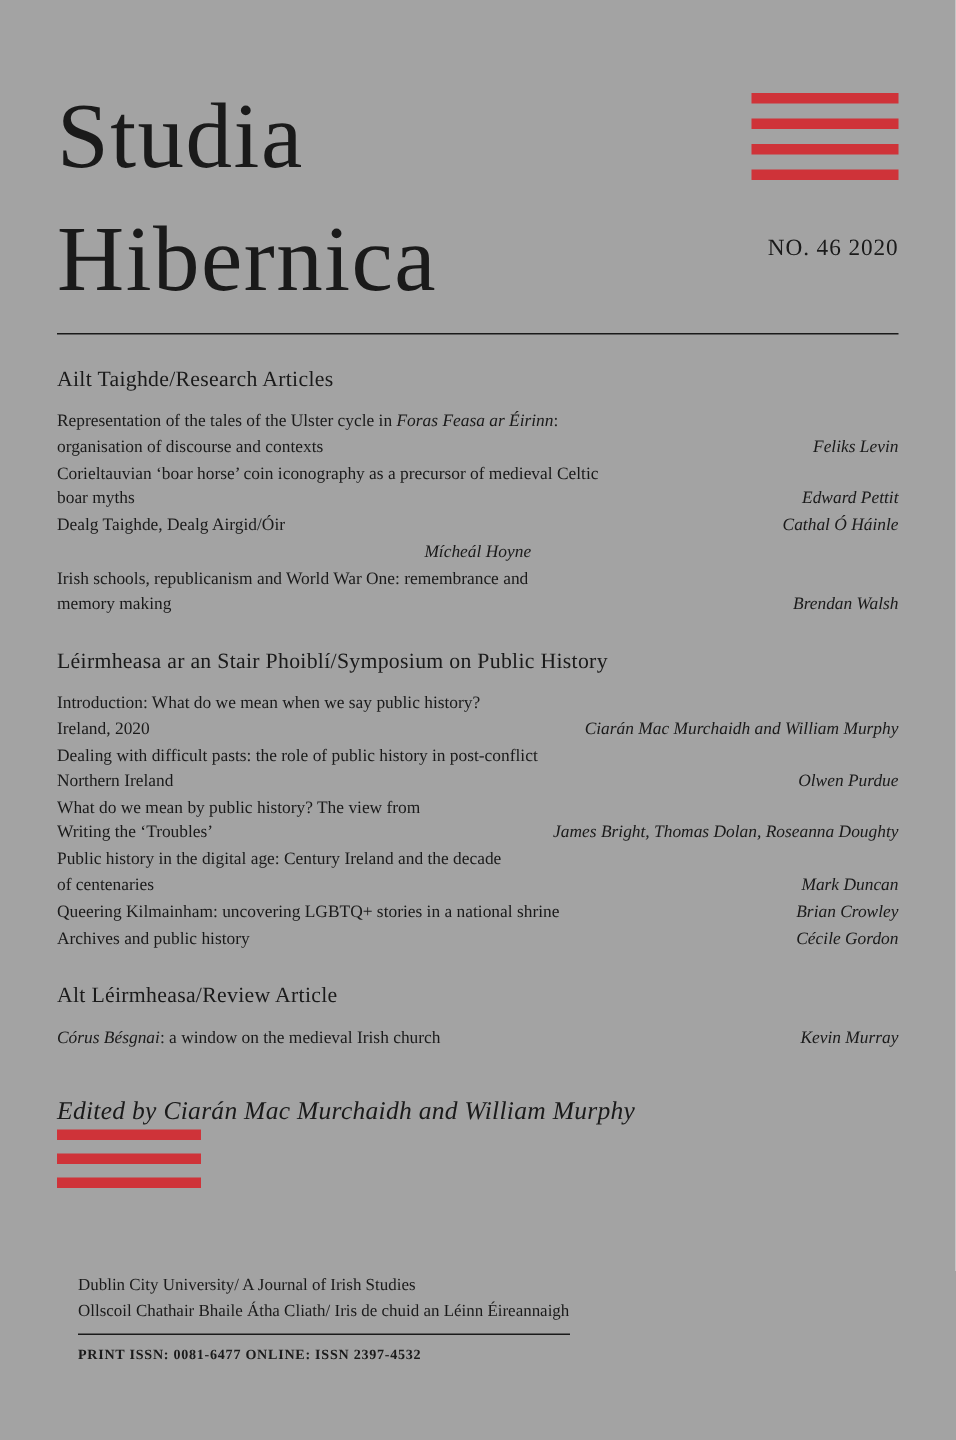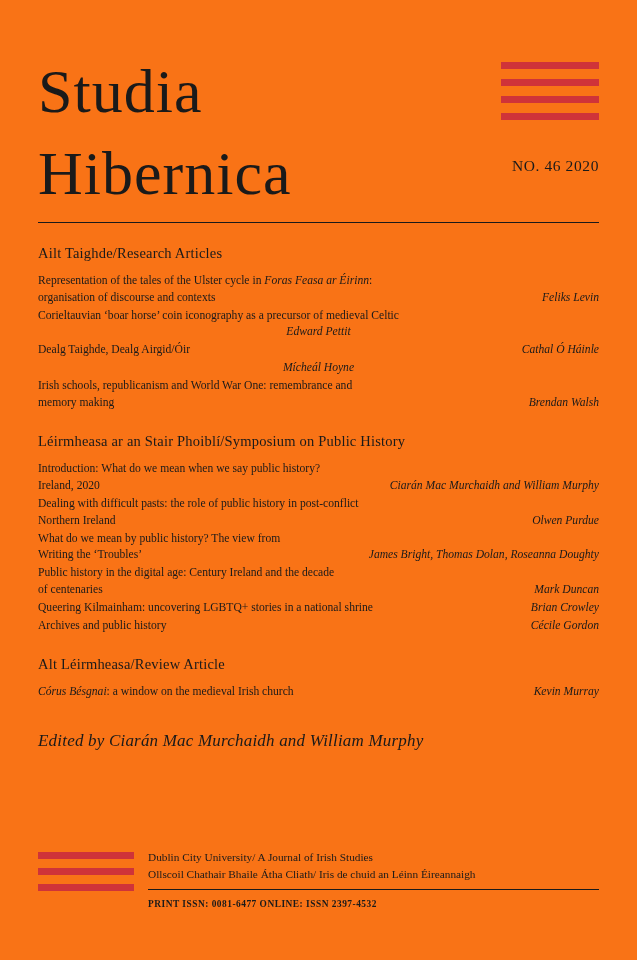--- a/index.html
+++ b/index.html
@@ -11,21 +11,21 @@
     width: 637px;
     height: 960px;
     font-family: "Liberation Serif", serif;
     color: #1a1a1a;
     overflow: hidden;
   }
   .page {
     position: relative;
     width: 637px;
     height: 960px;
-    background: #f97316;
+    background: #a3a3a3;
     box-sizing: border-box;
     padding: 0 38px;
   }
 
   
   .masthead {
     position: relative;
     padding-top: 62px;
     height: 200px;
     box-sizing: border-box;
@@ -124,20 +124,21 @@
   }
 
   
   .footer {
     position: absolute;
     left: 38px;
     right: 38px;
     bottom: 48px;
     display: flex;
     align-items: flex-start;
+    flex-direction: column;
   }
   .footer-bars {
     width: 96px;
     flex: 0 0 96px;
     padding-top: 3px;
   }
   .footer-bars .bar {
     height: 7px;
     background: #cf3339;
     margin-bottom: 9px;
@@ -198,20 +199,21 @@
           <span class="etitle">organisation of discourse and contexts</span>
           <span class="eauthor">Feliks Levin</span>
         </div>
       </div>
 
       <div class="entry">
         <div class="row">
           <span class="etitle">Corieltauvian ‘boar horse’ coin iconography as a precursor of medieval Celtic</span>
         </div>
         <div class="row">
+          <span class="etitle">boar myths</span>
           <span class="eauthor">Edward Pettit</span>
         </div>
       </div>
 
       <div class="entry">
         <div class="row">
           <span class="etitle">Dealg Taighde, Dealg Airgid/Óir</span>
           <span class="eauthor">Cathal Ó Háinle</span>
         </div>
       </div>

